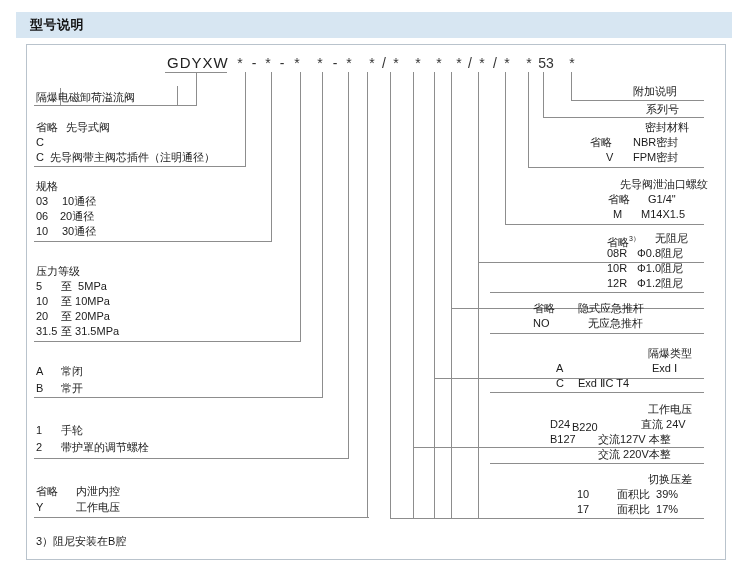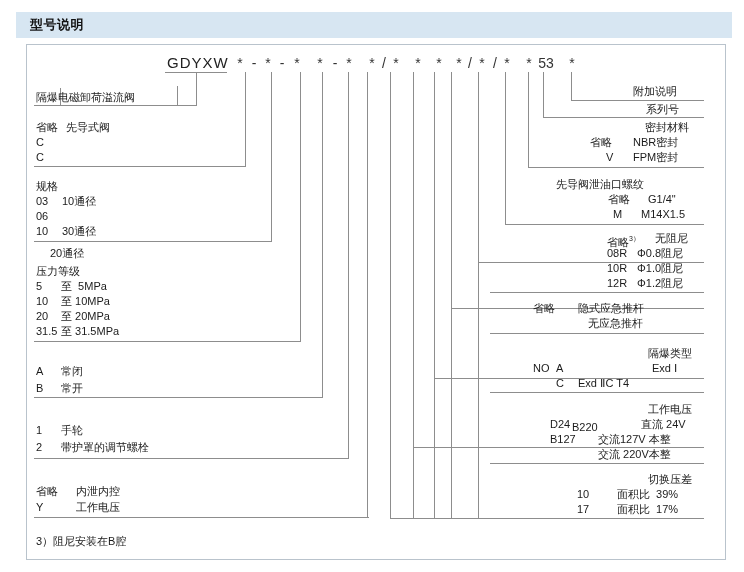--- a/index.html
+++ b/index.html
@@ -89,28 +89,29 @@
   <div class="v" style="left:60px;top:88px;height:18px;"></div>
 
   <div class="t" style="left:36px;top:92px;font-size:11px;">隔爆电磁卸荷溢流阀</div>
   <div class="h" style="left:34px;top:105px;width:143px;"></div>
   <div class="v" style="left:177px;top:86px;height:20px;"></div>
 
   <div class="t" style="left:36px;top:122px;">省略</div>
   <div class="t" style="left:66px;top:122px;">先导式阀</div>
   <div class="t" style="left:36px;top:137px;">C</div>
   <div class="t" style="left:36px;top:152px;">C</div>
+  <div class="t" style="left:50px;top:152px;">先导阀带主阀芯插件（注明通径）</div>
   <div class="h" style="left:34px;top:166px;width:211px;"></div>
   <div class="v" style="left:245px;top:72px;height:95px;"></div>
 
   <div class="t" style="left:36px;top:181px;">规格</div>
   <div class="t" style="left:36px;top:196px;">03</div>
   <div class="t" style="left:62px;top:196px;">10通径</div>
   <div class="t" style="left:36px;top:211px;">06</div>
-  <div class="t" style="left:50px;top:211px;margin-top:37px;">20通径</div>
+  <div class="t" style="left:60px;top:211px;">20通径</div>
   <div class="t" style="left:36px;top:226px;">10</div>
   <div class="t" style="left:62px;top:226px;">30通径</div>
   <div class="h" style="left:34px;top:241px;width:238px;"></div>
   <div class="v" style="left:271px;top:72px;height:170px;"></div>
 
   <div class="t" style="left:36px;top:266px;">压力等级</div>
   <div class="t" style="left:36px;top:281px;">5</div>
   <div class="t" style="left:61px;top:281px;">至  5MPa</div>
   <div class="t" style="left:36px;top:296px;">10</div>
   <div class="t" style="left:61px;top:296px;">至 10MPa</div>
@@ -164,21 +165,21 @@
   <div class="h" style="left:528px;top:167px;width:176px;"></div>
   <div class="t" style="left:645px;top:122px;">密封材料</div>
   <div class="t" style="left:590px;top:137px;">省略</div>
   <div class="t" style="left:633px;top:137px;">NBR密封</div>
   <div class="t" style="left:606px;top:152px;">V</div>
   <div class="t" style="left:633px;top:152px;">FPM密封</div>
   <div class="h" style="left:585px;top:167px;width:119px;"></div>
 
   <div class="v" style="left:505px;top:72px;height:152px;"></div>
   <div class="h" style="left:505px;top:224px;width:199px;"></div>
-  <div class="t" style="left:556px;top:179px;">先导阀泄油口螺纹</div>
+  <div class="t" style="left:620px;top:179px;">先导阀泄油口螺纹</div>
   <div class="t" style="left:608px;top:194px;">省略</div>
   <div class="t" style="left:648px;top:194px;">G1/4"</div>
   <div class="t" style="left:613px;top:209px;">M</div>
   <div class="t" style="left:641px;top:209px;">M14X1.5</div>
 
   <div class="v" style="left:478px;top:72px;height:190px;"></div>
   <div class="h" style="left:478px;top:262px;width:226px;"></div>
   <div class="t" style="left:607px;top:233px;"><span>省略</span><span class="sup">3）</span></div>
   <div class="t" style="left:655px;top:233px;">无阻尼</div>
   <div class="t" style="left:607px;top:248px;">08R</div>
@@ -186,21 +187,21 @@
   <div class="t" style="left:607px;top:263px;">10R</div>
   <div class="t" style="left:637px;top:263px;">Φ1.0阻尼</div>
   <div class="t" style="left:607px;top:278px;">12R</div>
   <div class="t" style="left:637px;top:278px;">Φ1.2阻尼</div>
   <div class="h" style="left:490px;top:292px;width:214px;"></div>
 
   <div class="v" style="left:451px;top:72px;height:236px;"></div>
   <div class="h" style="left:451px;top:308px;width:253px;"></div>
   <div class="t" style="left:533px;top:303px;">省略</div>
   <div class="t" style="left:578px;top:303px;">隐式应急推杆</div>
-  <div class="t" style="left:533px;top:318px;margin-top:45px;">NO</div>
+  <div class="t" style="left:533px;top:318px;">NO</div>
   <div class="t" style="left:588px;top:318px;">无应急推杆</div>
   <div class="h" style="left:490px;top:333px;width:214px;"></div>
 
   <div class="v" style="left:434px;top:72px;height:306px;"></div>
   <div class="h" style="left:434px;top:378px;width:270px;"></div>
   <div class="t" style="left:648px;top:348px;text-align:right;">隔爆类型</div>
   <div class="t" style="left:556px;top:363px;">A</div>
   <div class="t" style="left:652px;top:363px;">Exd Ⅰ</div>
   <div class="t" style="left:556px;top:378px;">C</div>
   <div class="t" style="left:578px;top:378px;">Exd ⅡC T4</div>

